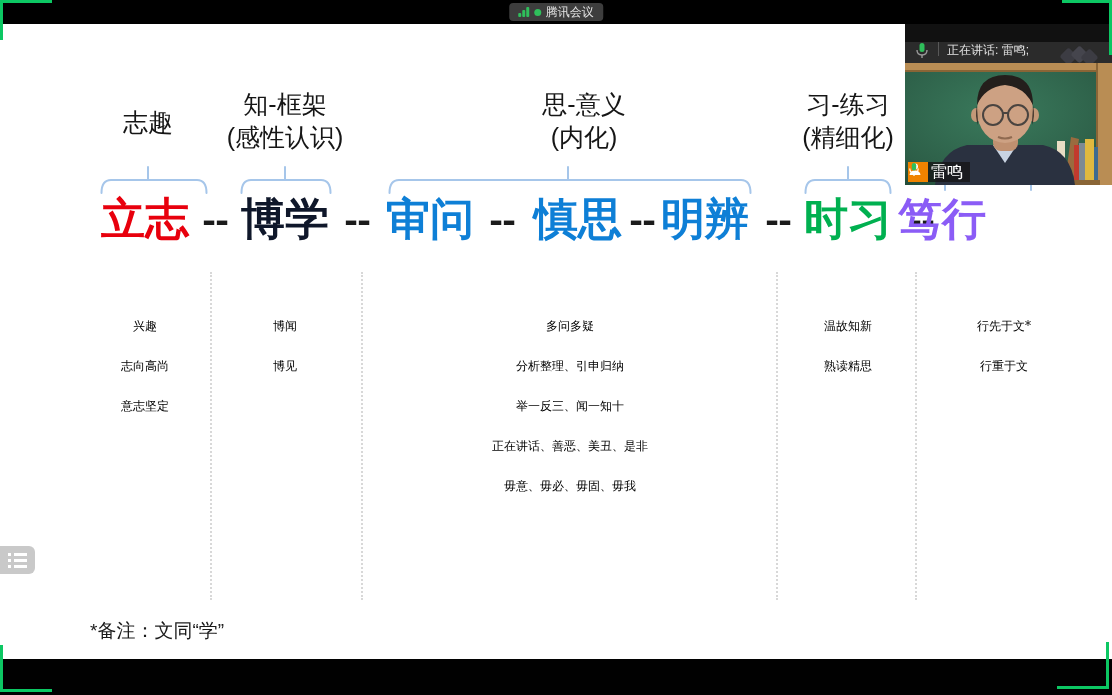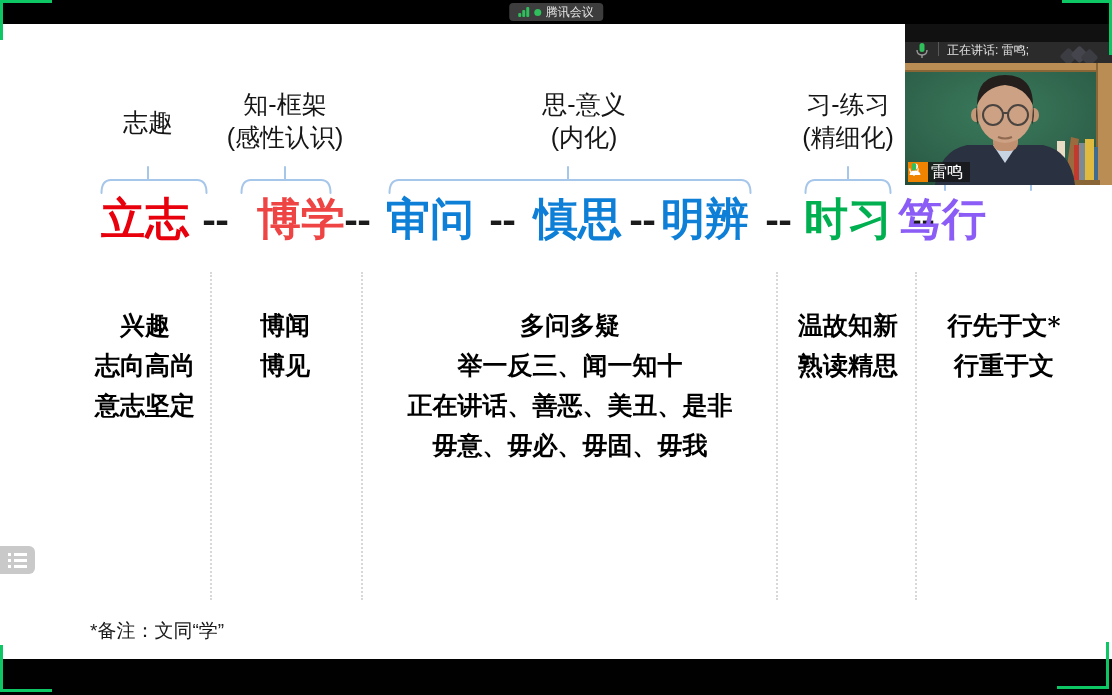--- a/index.html
+++ b/index.html
@@ -28,21 +28,21 @@
   .slide{position:absolute;left:0;top:24px;width:1112px;height:635px;background:#fff;}
   .group-header{position:absolute;text-align:center;color:#161616;font-size:25px;line-height:33px;}
   .brace{position:absolute;z-index:2;}
   .brace-tip{position:absolute;width:2px;height:7px;background:#a6c6ea;border-radius:1px;}
   .seq-item{position:absolute;top:172px;transform:translateX(-50%);
     font-family:"DejaVu Serif","Liberation Serif",serif;font-weight:900;font-size:44px;line-height:46px;white-space:nowrap;}
   .seq-dash{position:absolute;top:176px;transform:translateX(-50%);
     font-family:"DejaVu Serif","Liberation Serif",serif;font-weight:900;font-size:34px;color:#1b1b1b;letter-spacing:-1px;white-space:nowrap;}
   .vline{position:absolute;top:248px;height:328px;width:0;border-left:2px dotted #d8d8d8;}
   .col{position:absolute;top:282px;text-align:center;
-    font-family:"DejaVu Serif","Liberation Serif",serif;font-weight:bold;font-size:25px;color:#000;}
+    font-family:"DejaVu Serif","Liberation Serif",serif;font-weight:normal;font-size:12px;color:#000;}
   .col .item{line-height:40px;white-space:nowrap;}
   .footnote{position:absolute;left:90px;top:594px;font-size:19px;color:#1a1a1a;}
 
   
   .speaker-panel{position:absolute;left:905px;top:24px;width:207px;height:161px;background:#111;z-index:50;}
   .panel-header{position:absolute;left:0;top:18px;width:207px;height:30px;background:#2b2b2b;
     display:flex;align-items:flex-start;}
   .ph-mic{margin-left:10px;}
   .ph-div{width:1px;height:14px;background:#585858;margin:0 8px 0 9px;}
   .ph-text{color:#e3e3e3;font-size:12px;white-space:nowrap;}
@@ -109,21 +109,21 @@
     </svg>
     <svg class="brace" style="left:804px;top:139px;" width="88" height="32" viewBox="0 0 88 32">
       <path d="M1.5 30 Q1.5 17 11 17 L44 17 L44 4 M44 17 L77 17 Q86.5 17 86.5 30" fill="none" stroke="#a6c6ea" stroke-width="2" stroke-linecap="round"></path>
     </svg>
 
     <div class="brace-tip" style="left:944px;top:160px;"></div>
     <div class="brace-tip" style="left:1030px;top:160px;"></div>
 
     <span class="seq-item" style="left: 145px; color: rgb(232, 0, 13);">立志</span>
     <span class="seq-dash" style="left:215px;">--</span>
-    <span class="seq-item" style="left: 285px; color: #ef4444; margin-left: 16px;">博学</span>
+    <span class="seq-item" style="left: 285px; color: #0f172a;">博学</span>
     <span class="seq-dash" style="left:357px;">--</span>
     <span class="seq-item" style="left: 430px; color: rgb(14, 127, 214);">审问</span>
     <span class="seq-dash" style="left:502px;">--</span>
     <span class="seq-item" style="left: 578px; color: rgb(14, 127, 214);">慎思</span>
     <span class="seq-dash" style="left:642px;">--</span>
     <span class="seq-item" style="left: 705px; color: rgb(14, 127, 214);">明辨</span>
     <span class="seq-dash" style="left:778px;">--</span>
     <span class="seq-item" style="left: 848px; color: rgb(0, 176, 80);">时习</span>
     <span class="seq-dash" style="left:921px;">--</span>
     <span class="seq-item" style="left: 942px; color: #8b5cf6; text-align: center;">笃行</span>
@@ -137,20 +137,21 @@
       <div class="item">兴趣</div>
       <div class="item">志向高尚</div>
       <div class="item">意志坚定</div>
     </div>
     <div class="col" style="left:195px;width:180px;">
       <div class="item">博闻</div>
       <div class="item">博见</div>
     </div>
     <div class="col" style="left:388px;width:364px;">
       <div class="item">多问多疑</div>
+      <div class="item">分析整理、引申归纳</div>
       <div class="item">举一反三、闻一知十</div>
       <div class="item">正在讲话、善恶、美丑、是非</div>
       <div class="item">毋意、毋必、毋固、毋我</div>
     </div>
     <div class="col" style="left:758px;width:180px;">
       <div class="item">温故知新</div>
       <div class="item">熟读精思</div>
     </div>
     <div class="col" style="left:914px;width:180px;">
       <div class="item">行先于文*</div>

